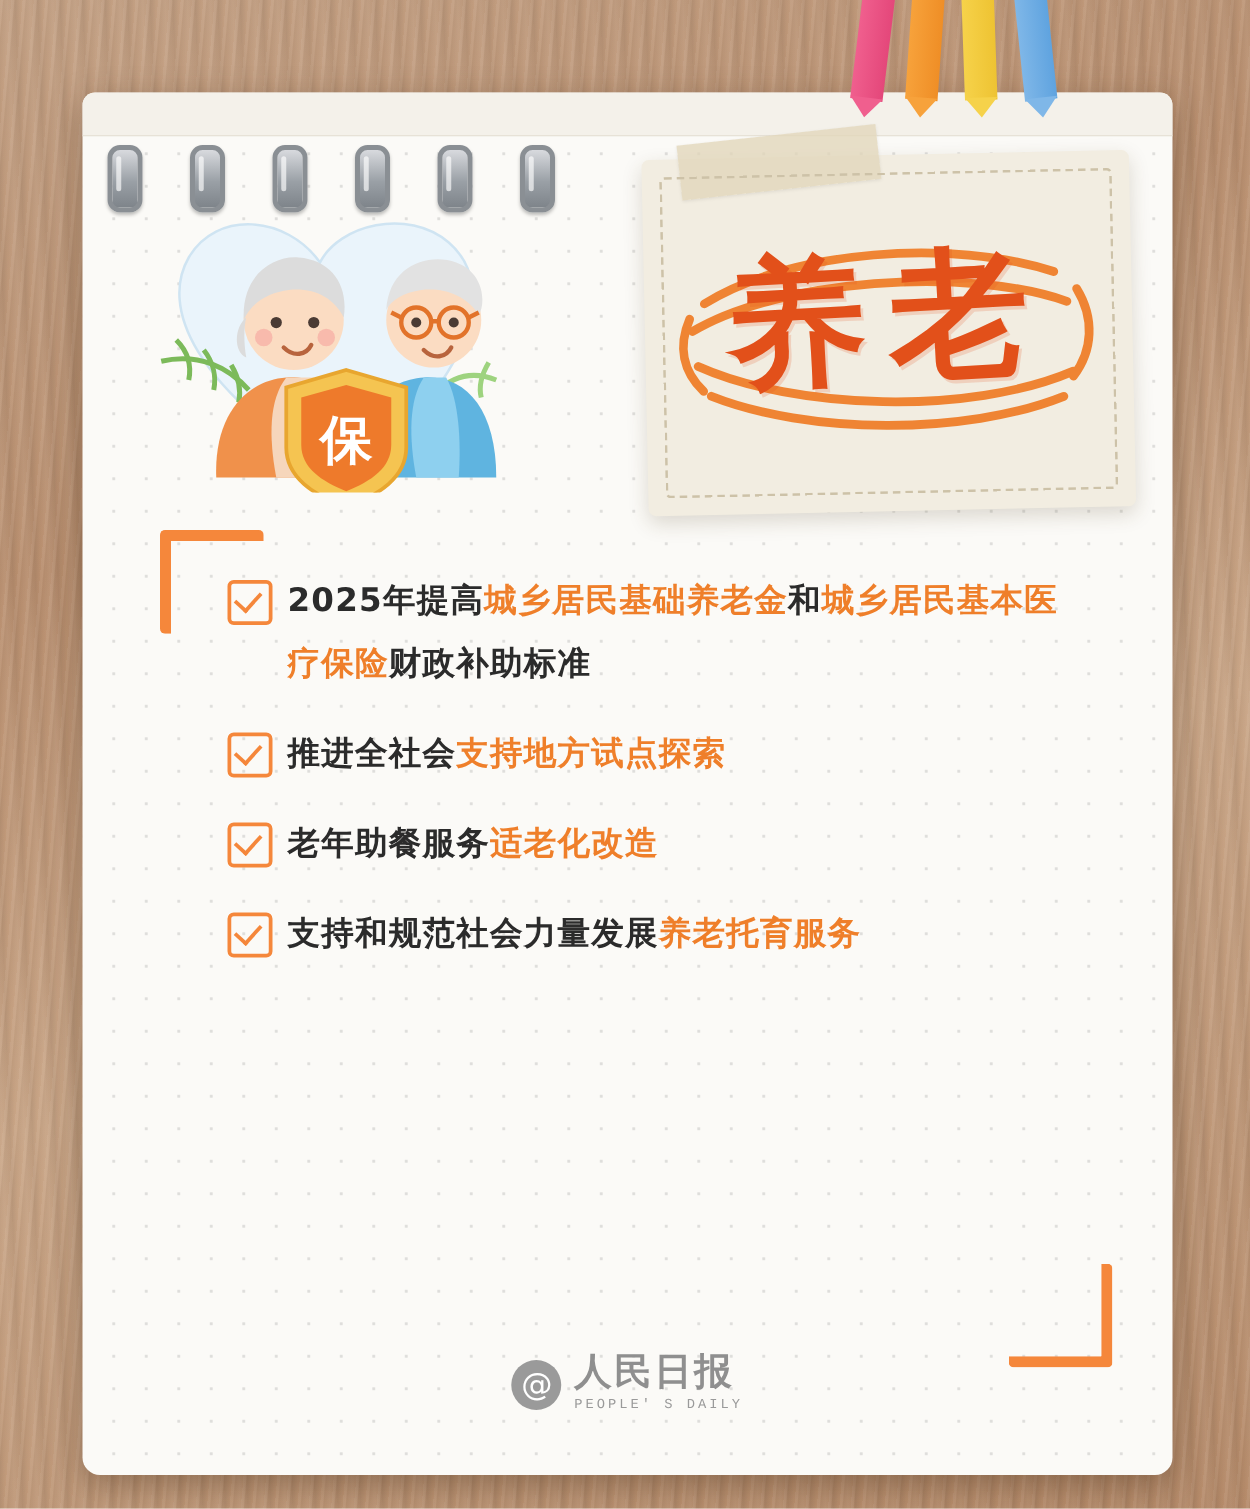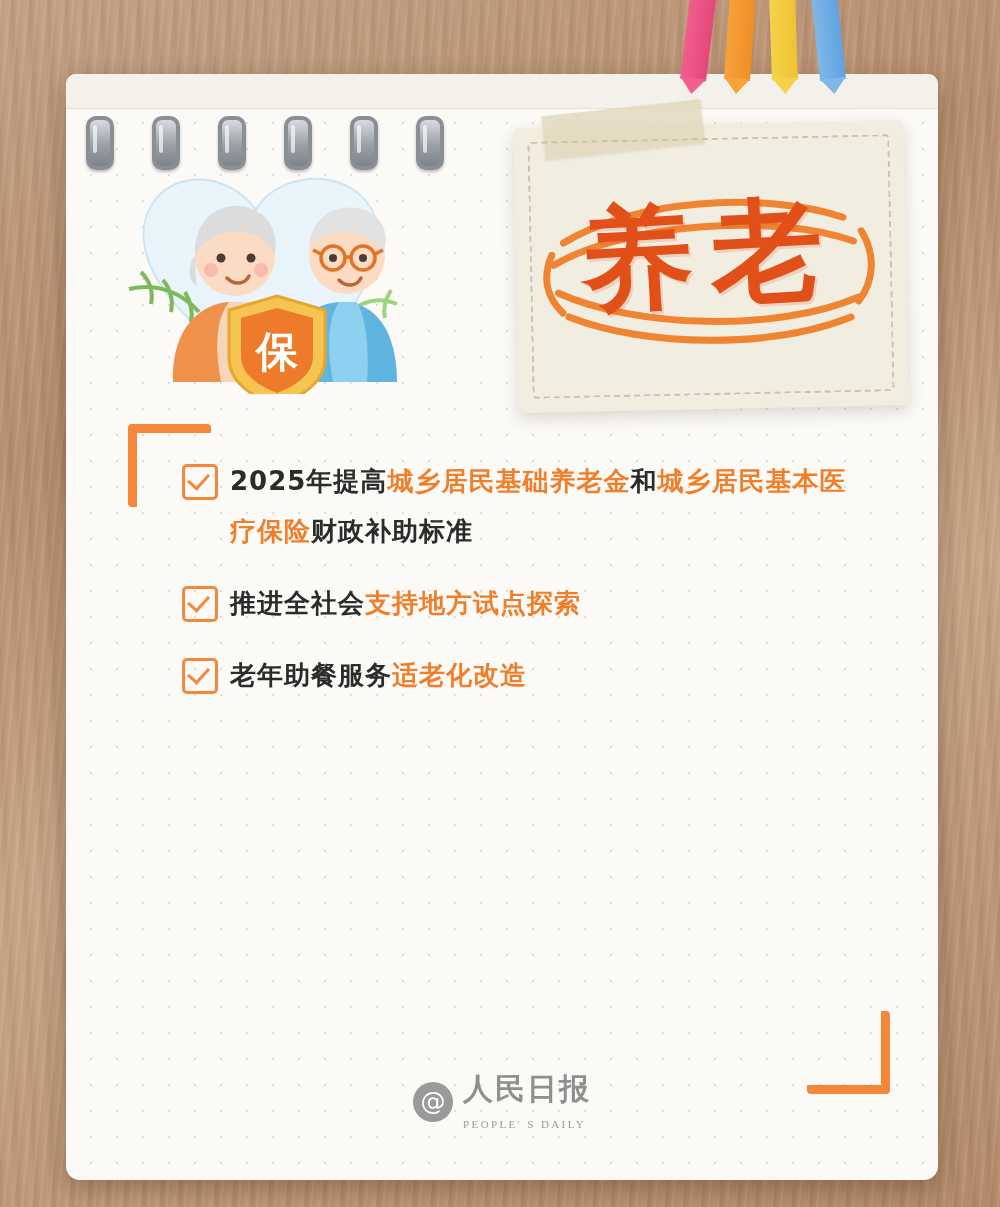--- a/index.html
+++ b/index.html
@@ -243,33 +243,33 @@
     color: #ffffff;
     font-size: 25px;
     line-height: 40px;
     text-align: center;
     font-family: "DejaVu Sans", sans-serif;
   }
   .logo-text {
     text-align: left;
   }
   .logo-cn {
-    font-family: Liberation Sans, sans-serif;
+    font-family: Liberation Mono, monospace;
     font-weight: bold;
     font-size: 30px;
     color: #8f8f8f;
     letter-spacing: 2px;
     line-height: 30px;
   }
   .logo-en {
-    font-family: Liberation Serif, serif;
+    font-family: Liberation Mono, monospace;
     font-size: 11px;
     color: #9a9a9a;
     letter-spacing: 2.4px;
-    margin-top: 14px;
+    margin-top: 3px;
   }
 </style>
 </head>
 <body>
 
 <div class="poster">
 
   <div class="pencils">
     <div class="pencil" style="left:0px; color:#f05f8e; background:linear-gradient(90deg,#f05f8e,#e4477a); transform:rotate(7deg);"></div>
     <div class="pencil" style="left:44px; color:#f7a23b; background:linear-gradient(90deg,#f7a23b,#ef8e26); transform:rotate(4deg);"></div>
@@ -381,20 +381,26 @@
 
 
       <div class="item">
         <div class="check"></div>
         <div class="text">
           <span>老年助餐服务</span><span class="hl">适老化改造</span>
         </div>
       </div>
 
 
+      <div class="item">
+        <div class="check"></div>
+        <div class="text">
+          <span>支持和规范社会力量发展</span><span class="hl">养老托育服务</span>
+        </div>
+      </div>
 
     </div>
 
     <div class="footer">
       <div class="logo-mark">@</div>
       <div class="logo-text">
         <div class="logo-cn">人民日报</div>
         <div class="logo-en">PEOPLE' S DAILY</div>
       </div>
     </div>

